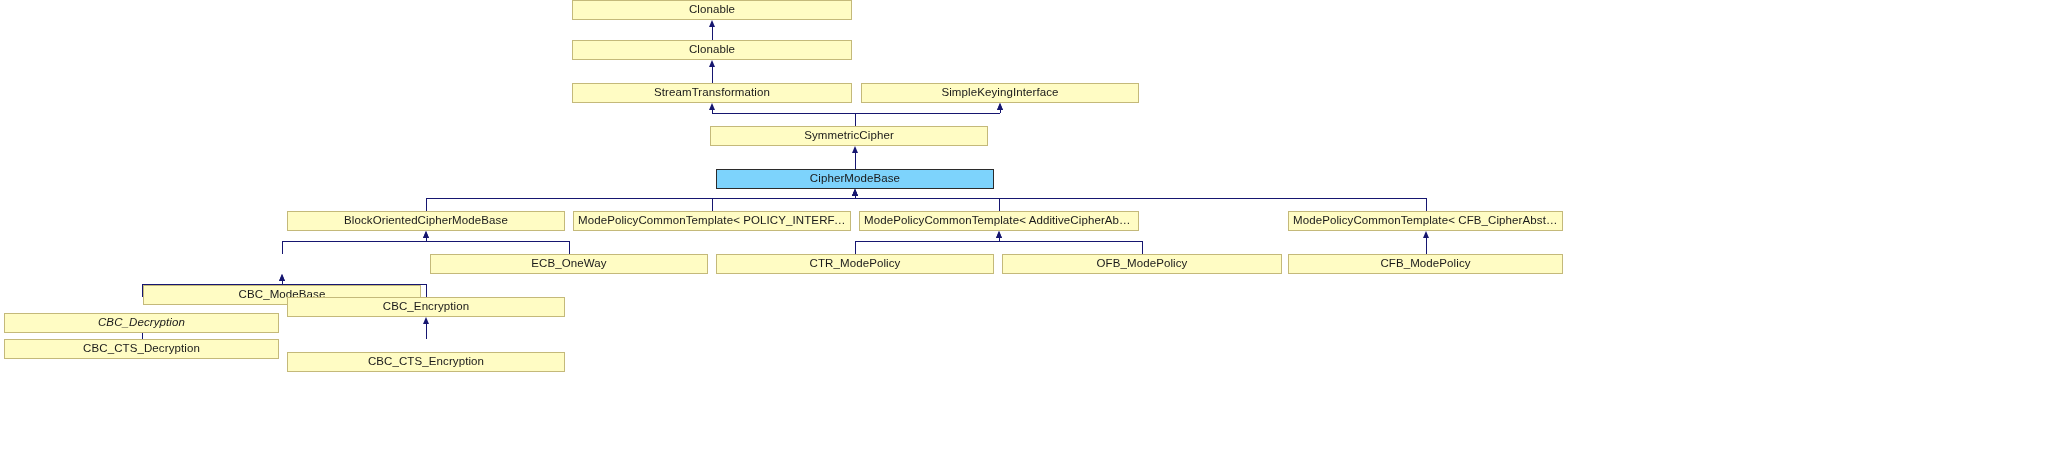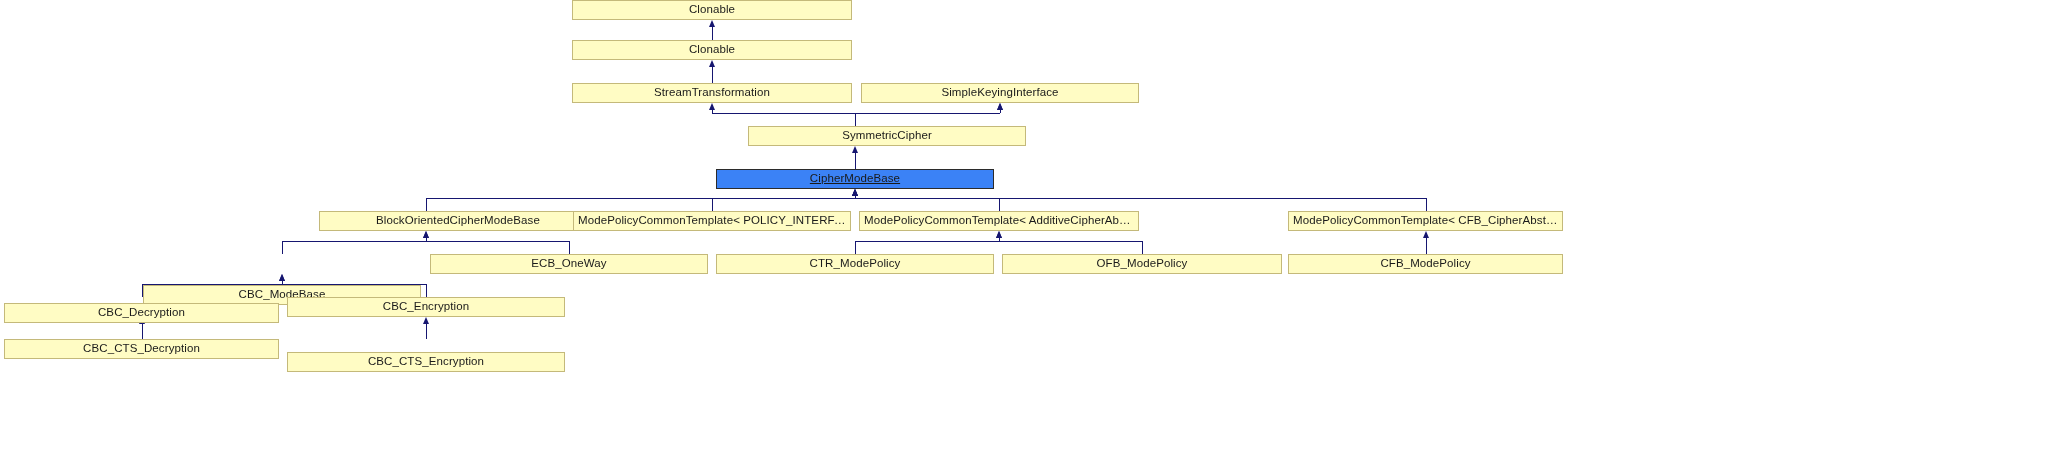--- a/index.html
+++ b/index.html
@@ -24,23 +24,22 @@
     align-items: center;
     justify-content: center;
     height: 20px;
     font-size: 11.5px;
     color: #1a1a1a;
     line-height: 1;
     white-space: nowrap;
     letter-spacing: 0.1px;
   }
   .node.current {
-    background: #3b82f6;
+    background: #7dd3fc;
     border: 1px solid #2b2b2b;
-    text-decoration: underline;
   }
   .node-label {
     display: block;
     padding: 0 4px;
     overflow: hidden;
     text-overflow: ellipsis;
   }
   .edge {
     position: absolute;
     background: #161670;
@@ -131,27 +130,27 @@
       </div>
       <div class="node" style="left: 572px; top: 40px; width: 280px;">
         <span class="node-label">Clonable</span>
       </div>
       <div class="node" style="left: 572px; top: 83px; width: 280px;">
         <span class="node-label">StreamTransformation</span>
       </div>
       <div class="node" style="left: 861px; top: 83px; width: 278px;">
         <span class="node-label">SimpleKeyingInterface</span>
       </div>
-      <div class="node" style="left: 748px; top: 126px; width: 278px;">
+      <div class="node" style="left: 710px; top: 126px; width: 278px;">
         <span class="node-label">SymmetricCipher</span>
       </div>
       <div class="node current" style="left: 716px; top: 169px; width: 278px;">
         <span class="node-label">CipherModeBase</span>
       </div>
-      <div class="node" style="left: 287px; top: 211px; width: 278px; margin-left: 32px;">
+      <div class="node" style="left: 287px; top: 211px; width: 278px;">
         <span class="node-label">BlockOrientedCipherModeBase</span>
       </div>
       <div class="node" style="left: 573px; top: 211px; width: 278px;">
         <span class="node-label">ModePolicyCommonTemplate&lt; POLICY_INTERFACE &gt;</span>
       </div>
       <div class="node" style="left: 859px; top: 211px; width: 280px;">
         <span class="node-label">ModePolicyCommonTemplate&lt; AdditiveCipherAbstractPolicy &gt;</span>
       </div>
       <div class="node" style="left: 1288px; top: 211px; width: 275px;">
         <span class="node-label">ModePolicyCommonTemplate&lt; CFB_CipherAbstractPolicy &gt;</span>
@@ -164,21 +163,21 @@
       </div>
       <div class="node" style="left: 716px; top: 254px; width: 278px;">
         <span class="node-label">CTR_ModePolicy</span>
       </div>
       <div class="node" style="left: 1002px; top: 254px; width: 280px; justify-content: center;">
         <span class="node-label">OFB_ModePolicy</span>
       </div>
       <div class="node" style="left: 1288px; top: 254px; width: 275px;">
         <span class="node-label">CFB_ModePolicy</span>
       </div>
-      <div class="node" style="left: 4px; top: 303px; width: 275px;">
+      <div class="node" style="left: 4px; top: 313px; width: 275px; font-style: italic;">
         <span class="node-label">CBC_Decryption</span>
       </div>
       <div class="node" style="left: 287px; top: 297px; width: 278px;">
         <span class="node-label">CBC_Encryption</span>
       </div>
       <div class="node" style="left: 4px; top: 339px; width: 275px; text-align: right;">
         <span class="node-label">CBC_CTS_Decryption</span>
       </div>
       <div class="node" style="left: 287px; top: 352px; width: 278px;">
         <span class="node-label">CBC_CTS_Encryption</span>

